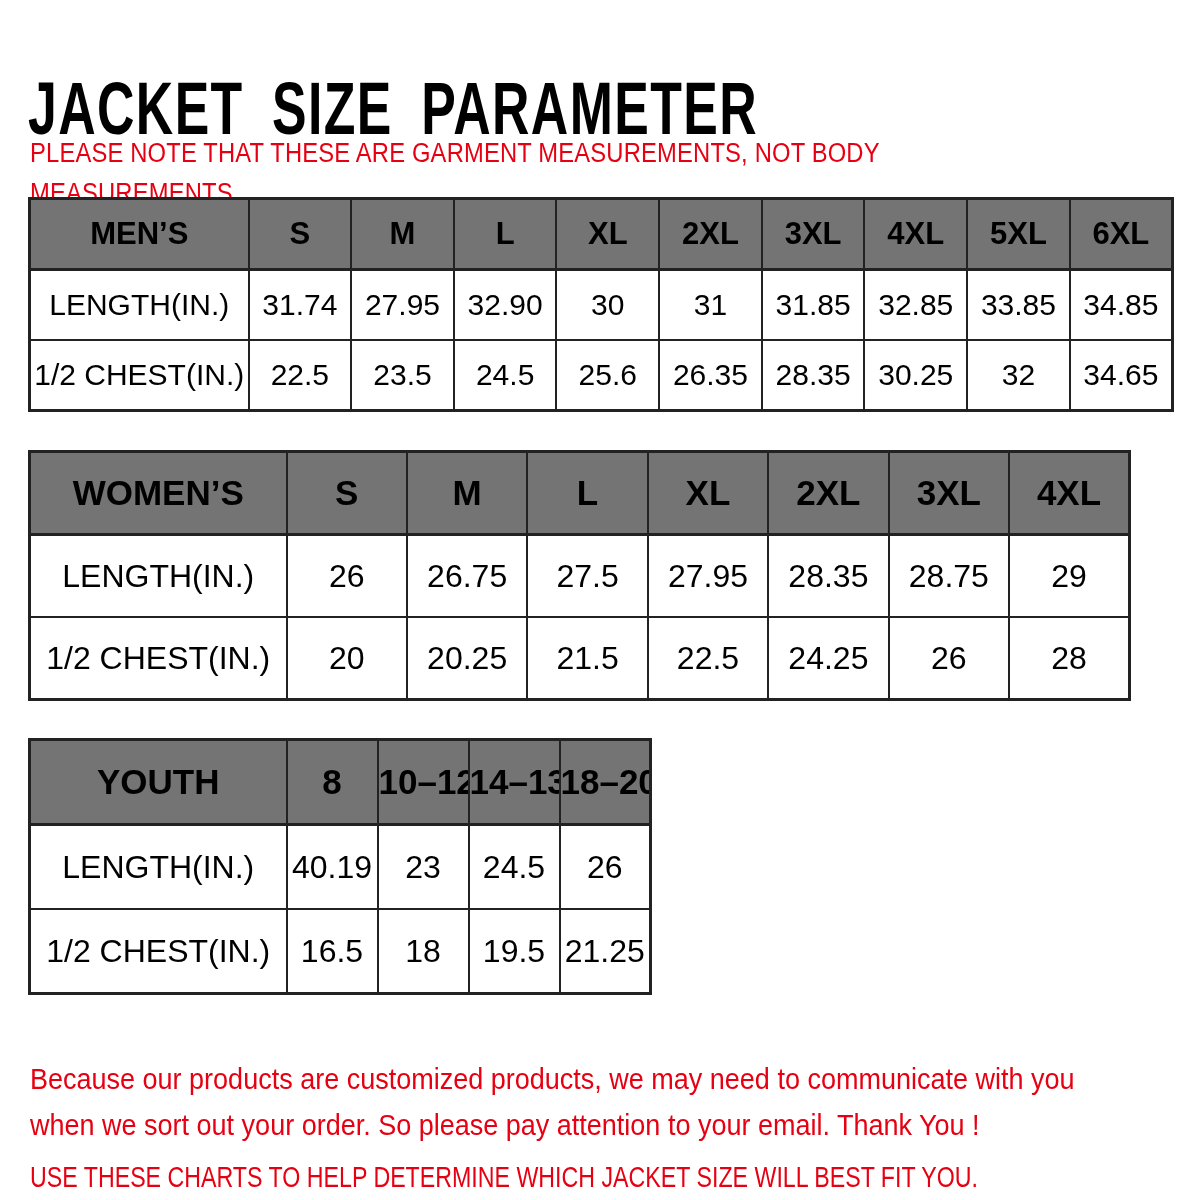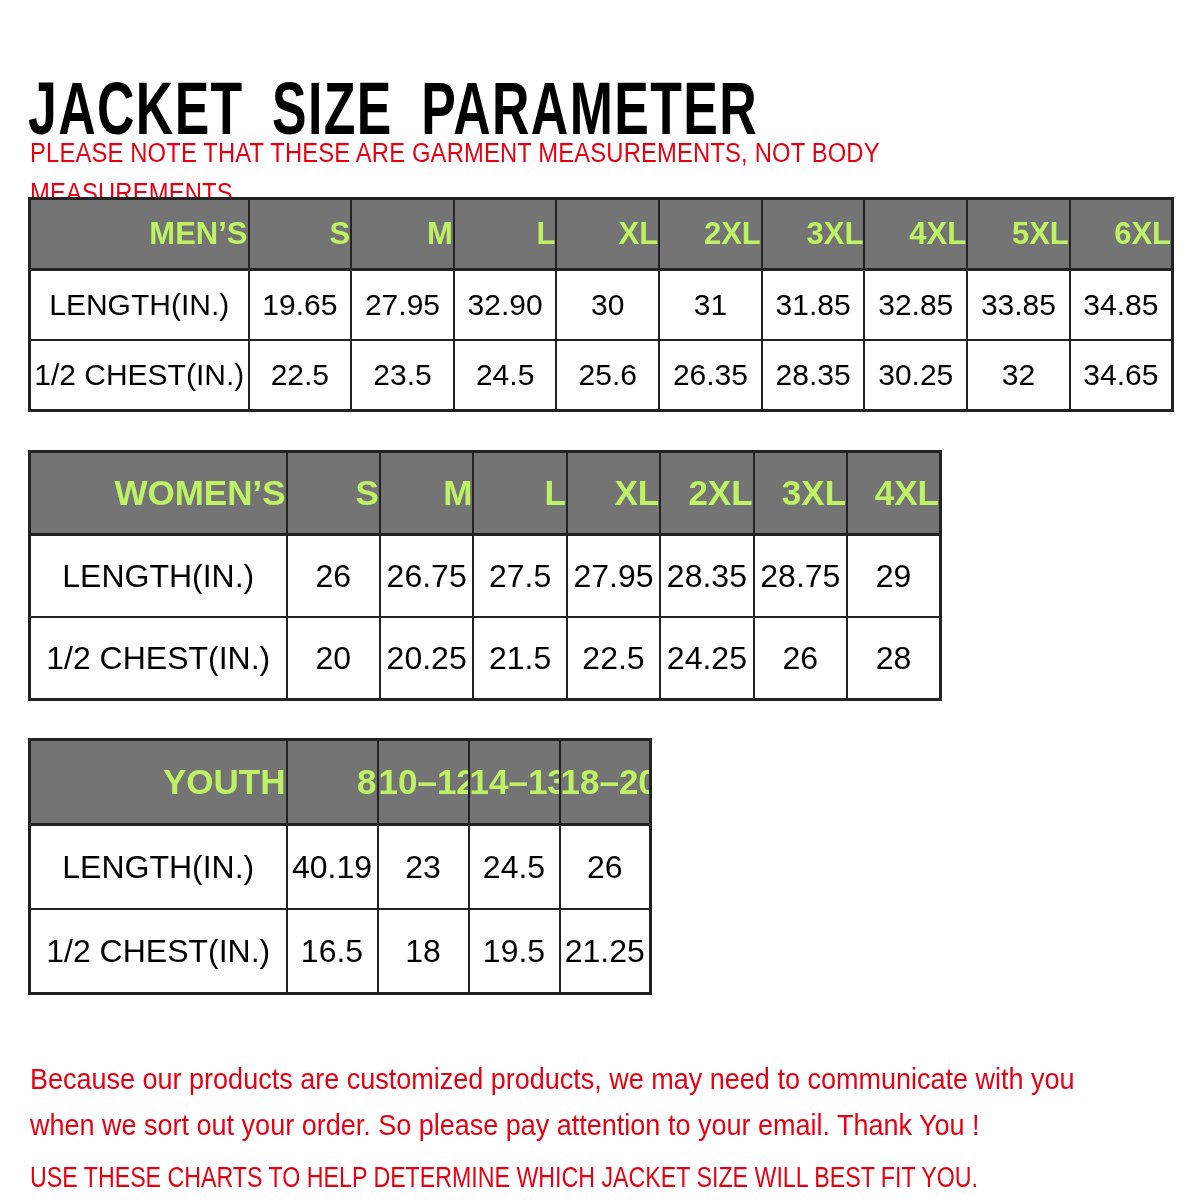--- a/index.html
+++ b/index.html
@@ -28,32 +28,31 @@
   table.size-table{
     position:absolute;border-collapse:collapse;table-layout:fixed;
     border:3px solid var(--border);
   }
   table.size-table th, table.size-table td{
     border:2px solid var(--border);
     text-align:center;vertical-align:middle;padding:0;
     overflow:hidden;white-space:nowrap;
   }
   table.size-table th{
-    background:var(--gray);color:#bef264;font-weight:bold;
+    background:var(--gray);color:#000000;font-weight:bold;
     border-bottom-width:3px;
-    text-align:right;
   }
   table.size-table td{background:#ffffff;color:#000;margin-left:36px;}
   
   #mens-table{left:28px;top:197px;width:1146px;}
   #mens-table col.c-first{width:219px;}
   #mens-table th{height:68px;font-size:31px;}
   #mens-table td{height:68px;font-size:30px;}
   
-  #womens-table{left:28px;top:450px;width:914px;}
+  #womens-table{left:28px;top:450px;width:1103px;}
   #womens-table col.c-first{width:257px;}
   #womens-table th{height:80px;font-size:35px;}
   #womens-table td{height:80px;font-size:32px;}
   
   #youth-table{left:28px;top:738px;width:624px;}
   #youth-table col.c-first{width:257px;}
   #youth-table th{height:82px;font-size:35px;}
   #youth-table td{height:82px;font-size:32px;}
   td.row-label{font-weight:normal;}
   .footer-para1{
@@ -97,21 +96,21 @@
         <th>2XL</th>
         <th>3XL</th>
         <th>4XL</th>
         <th>5XL</th>
         <th>6XL</th>
       </tr>
     </thead>
     <tbody>
       <tr>
         <td class="row-label">LENGTH(IN.)</td>
-        <td>19.65</td>
+        <td>31.74</td>
         <td>27.95</td>
         <td>32.90</td>
         <td>30</td>
         <td>31</td>
         <td>31.85</td>
         <td>32.85</td>
         <td>33.85</td>
         <td>34.85</td>
       </tr>
       <tr>

